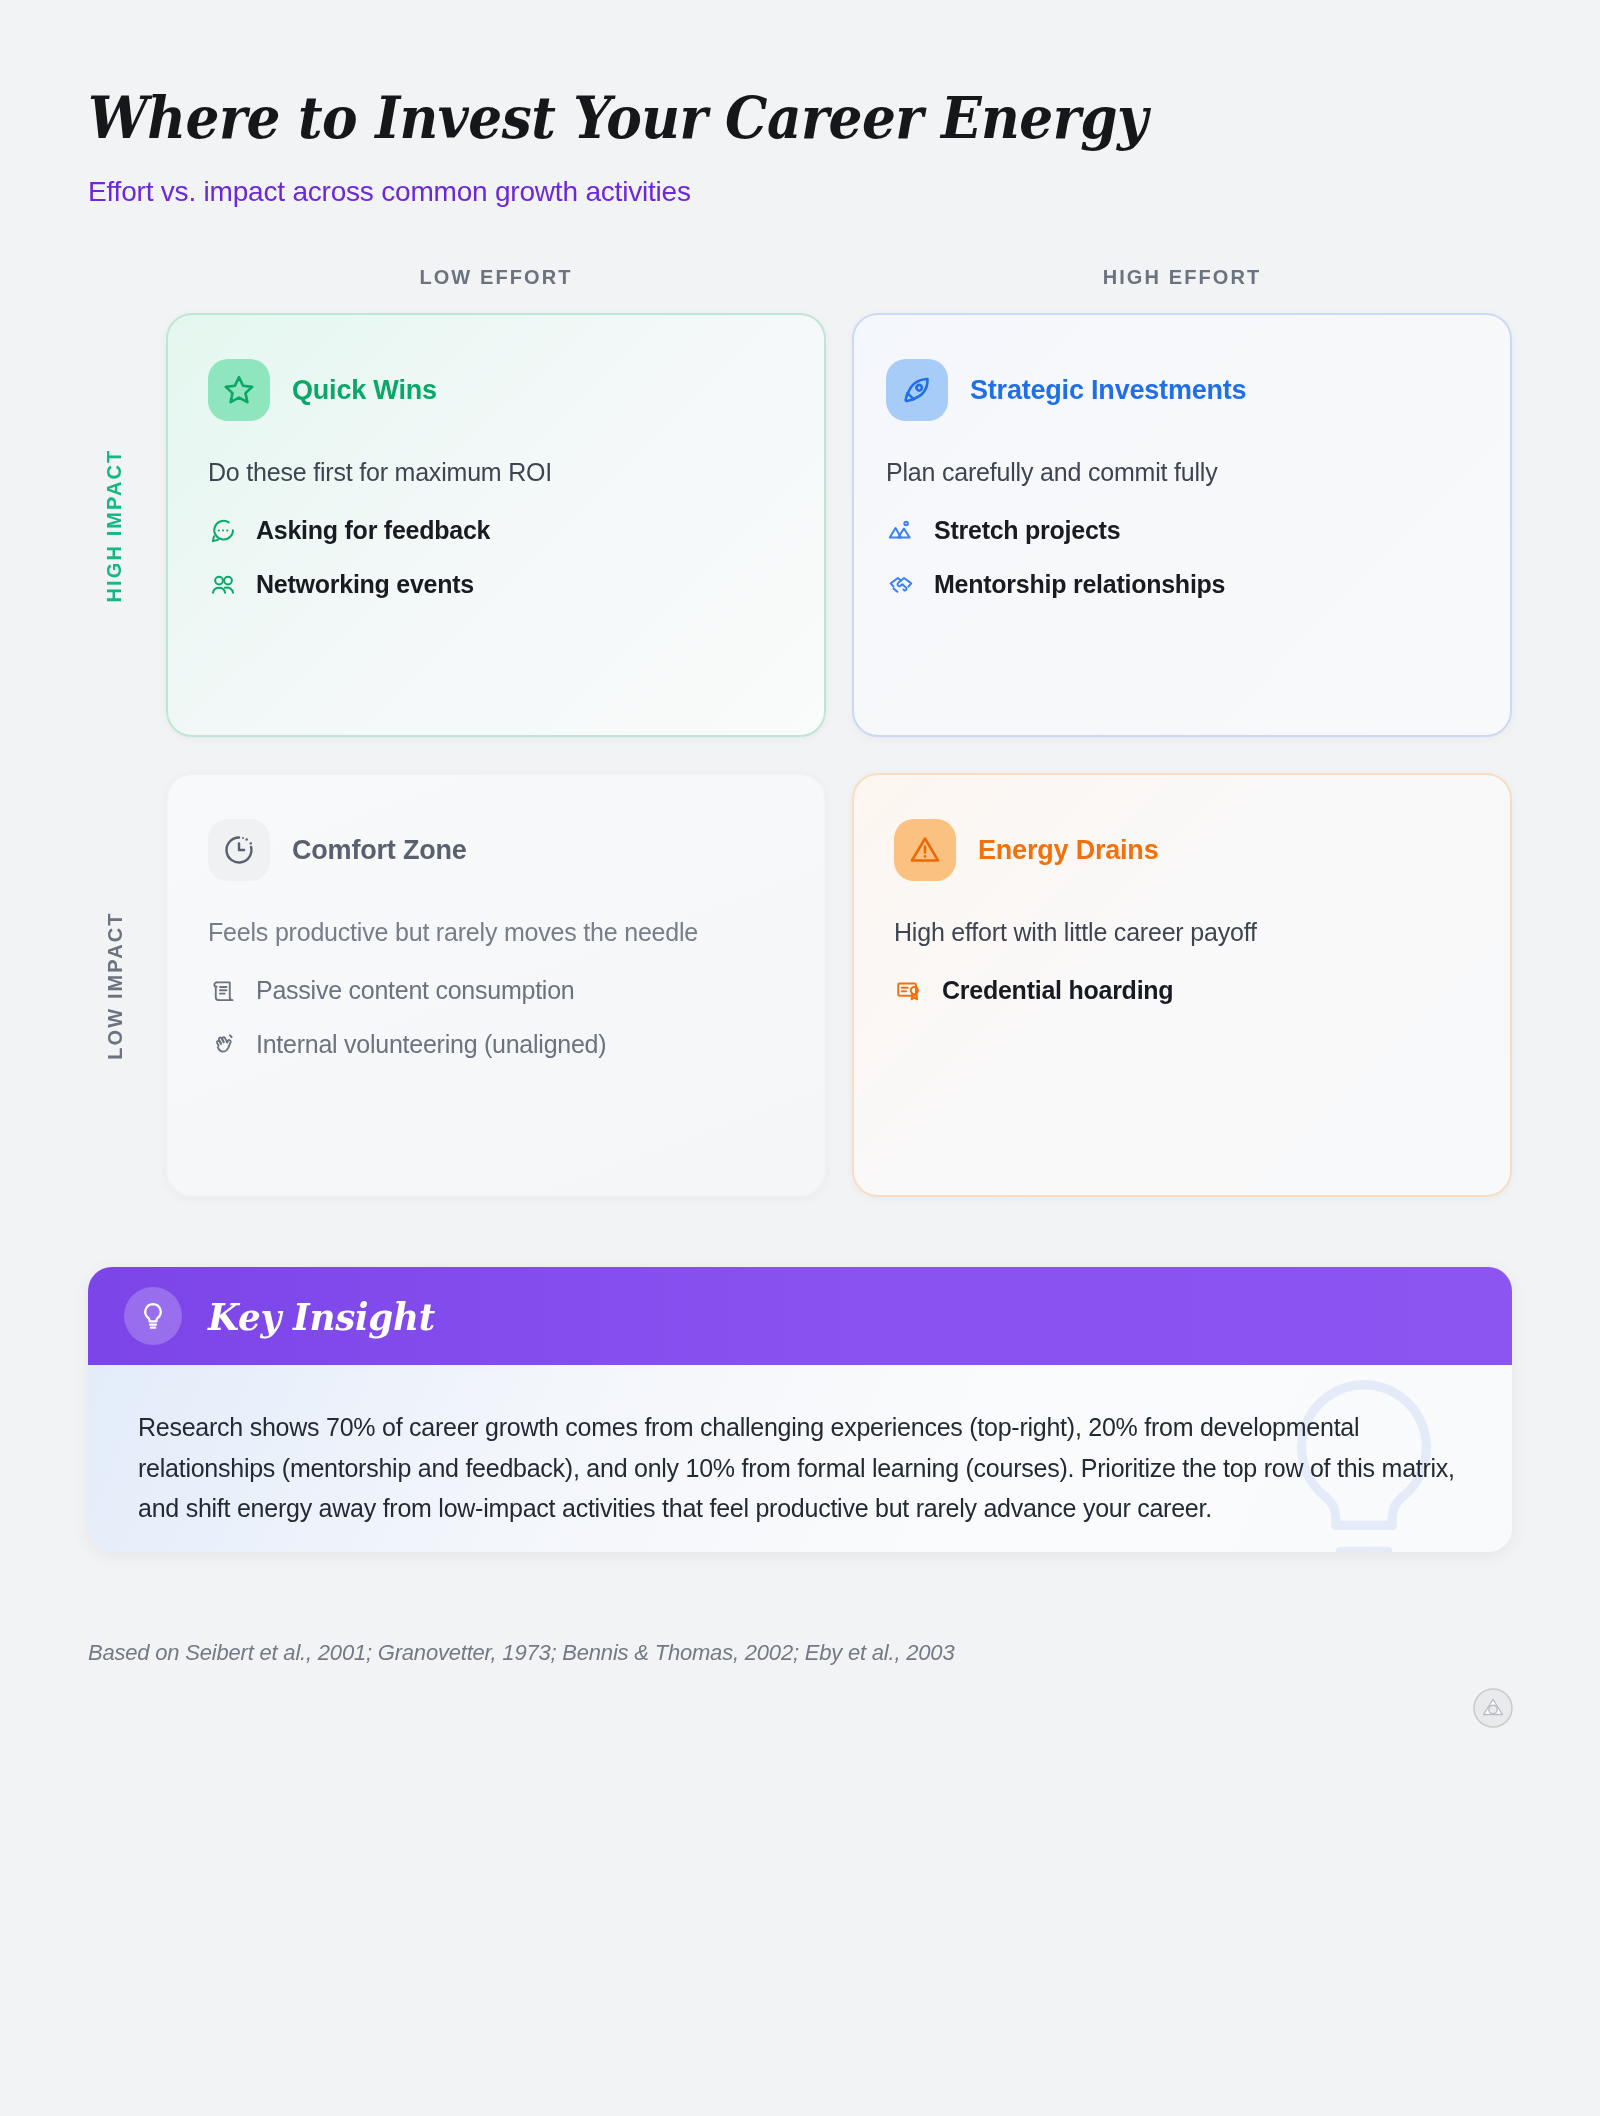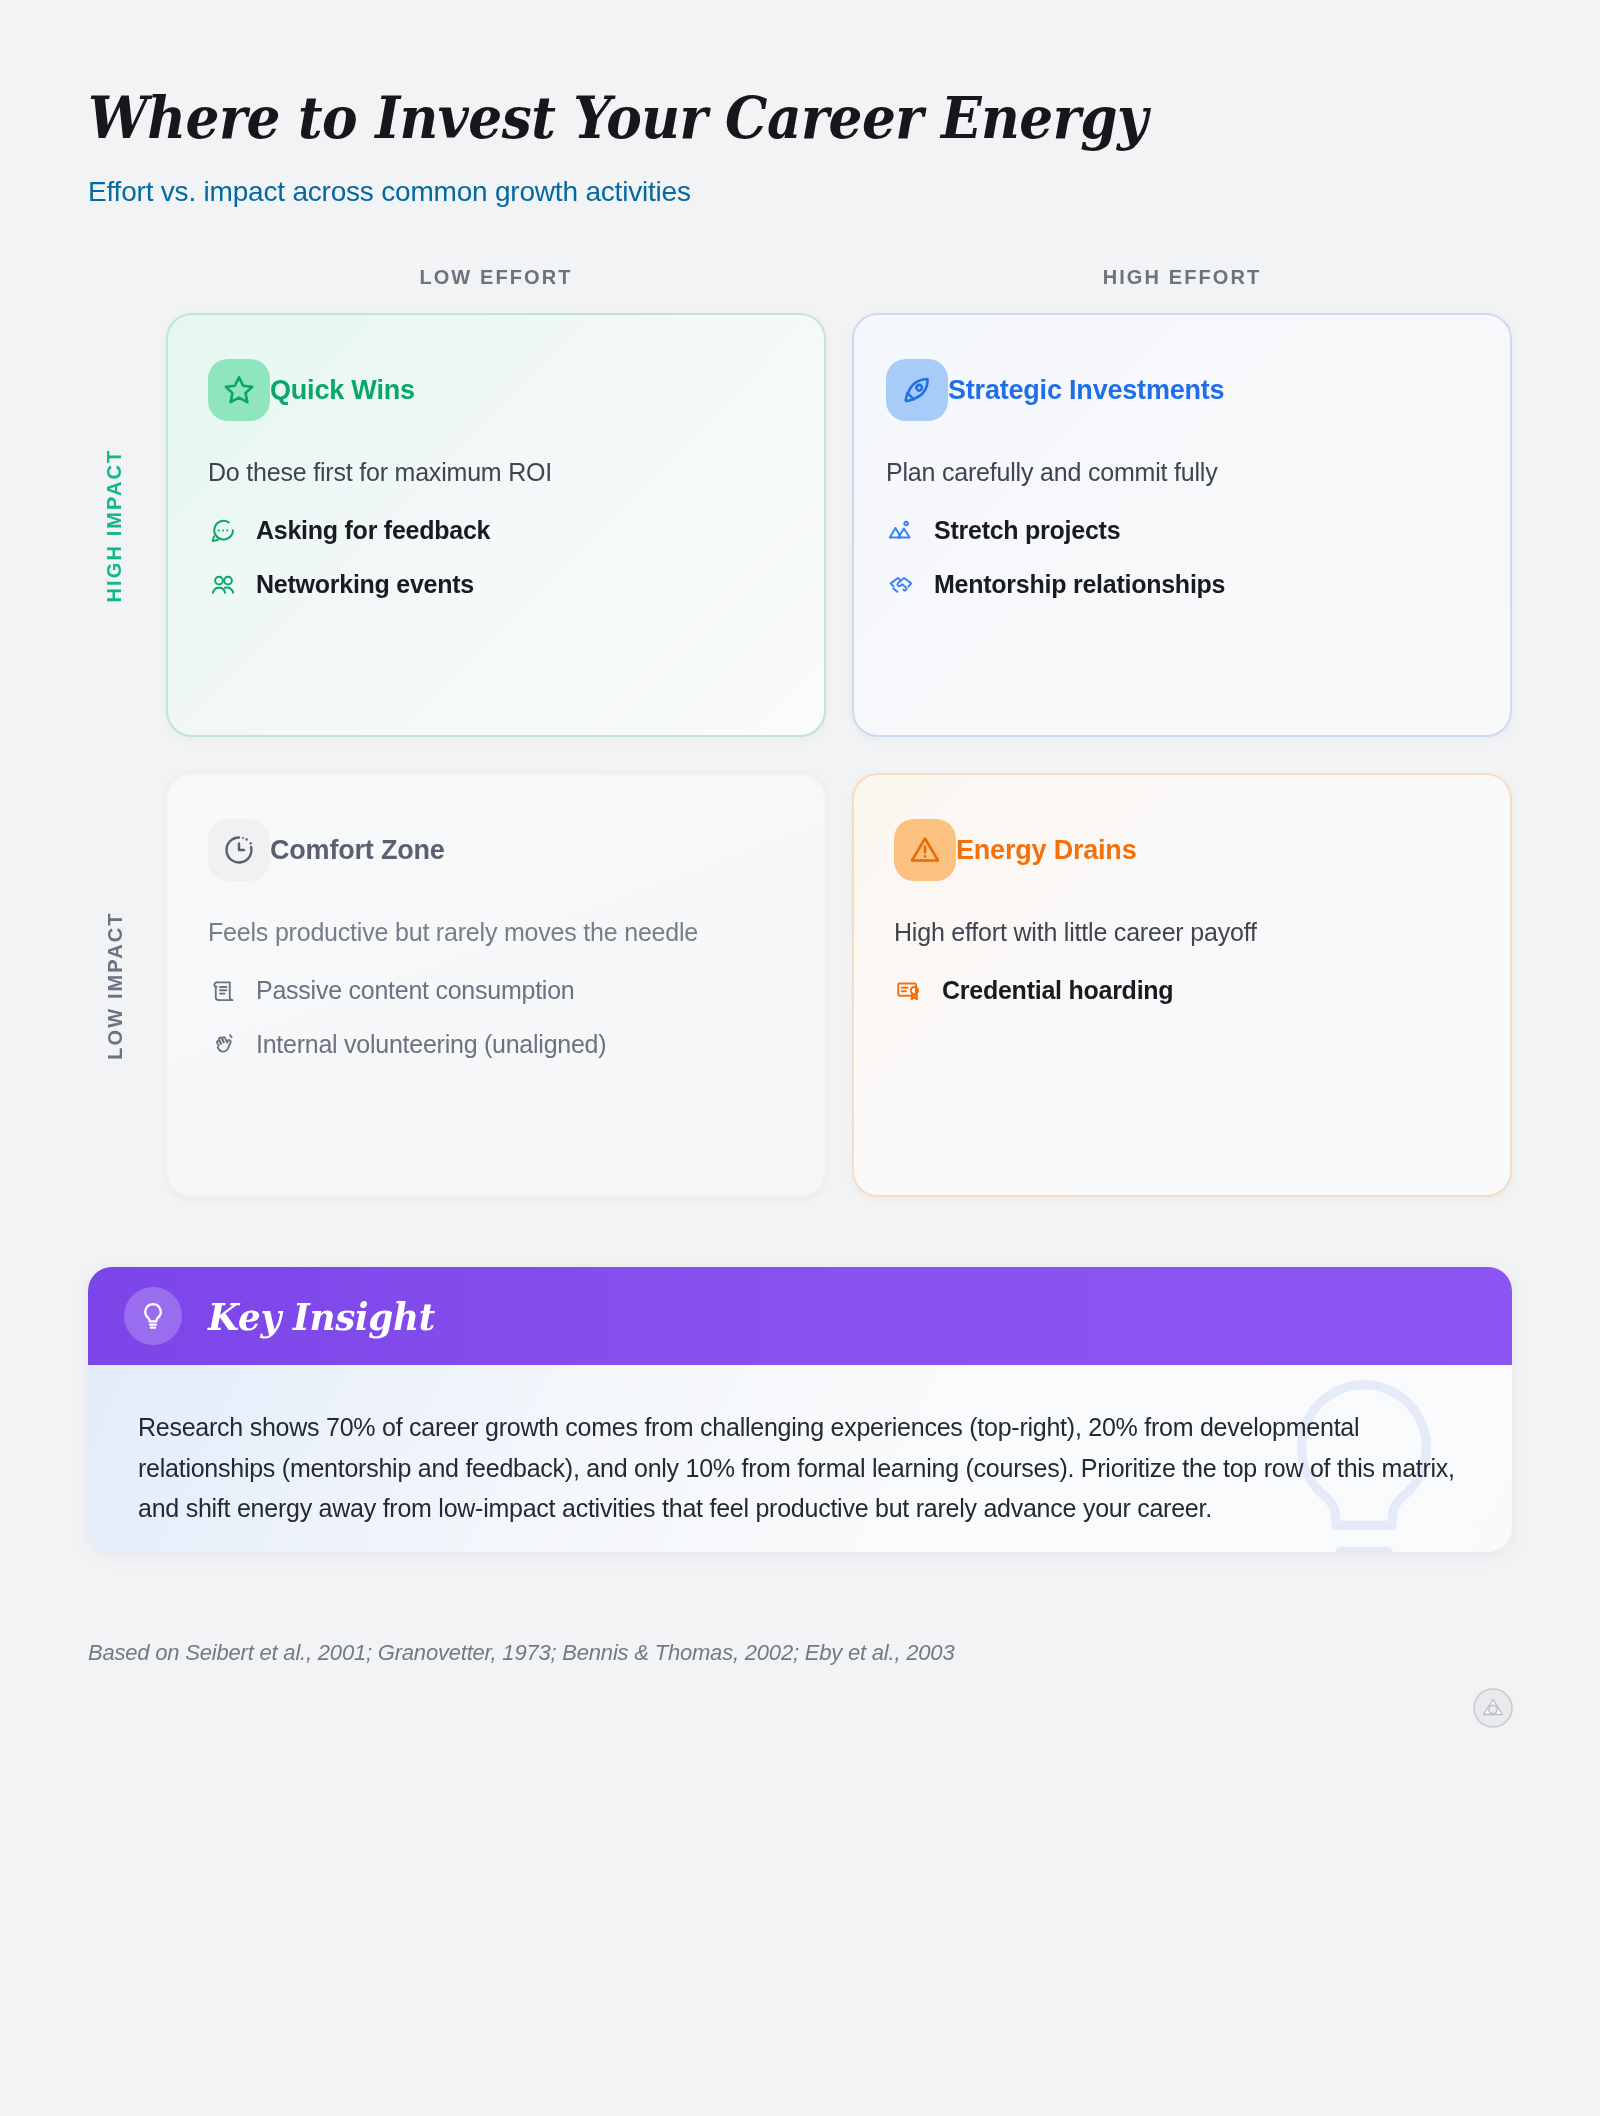--- a/index.html
+++ b/index.html
@@ -27,21 +27,21 @@
     font-size: 58px;
     letter-spacing: -0.6px;
     color: #15171a;
     line-height: 1.06;
     transform: scaleX(0.92);
     transform-origin: left center;
   }
   .subtitle {
     margin-top: 27px;
     font-size: 28px;
-    color: #0369a1;
+    color: #6d28d9;
     font-weight: 400;
     letter-spacing: -0.2px;
   }
 
   
   .matrix {
     position: relative;
     margin: 58px 0 0 0;
     padding-left: 88px;
     padding-right: 88px;
@@ -108,21 +108,21 @@
   }
   .card.gray {
     background: linear-gradient(160deg, #f8f9fa 0%, #f5f6f7 100%);
     border: 2px solid #f1f2f4;
   }
   .card.orange {
     background: linear-gradient(135deg, #fdf6f0 0%, #f9f9fa 48%, #f8f9fa 100%);
     border: 2px solid #f8dcc3;
   }
 
-  .card-head { display: flex; align-items: center; }
+  .card-head { display: flex; align-items: center; gap: 22px; }
   .badge {
     width: 62px; height: 62px;
     border-radius: 20px;
     display: flex; align-items: center; justify-content: center;
     flex: 0 0 auto;
   }
   .badge.green  { background: #8fe5bd; }
   .badge.blue   { background: #a8ccf8; }
   .badge.gray   { background: #f0f1f3; }
   .badge.orange { background: #fbc181; }

